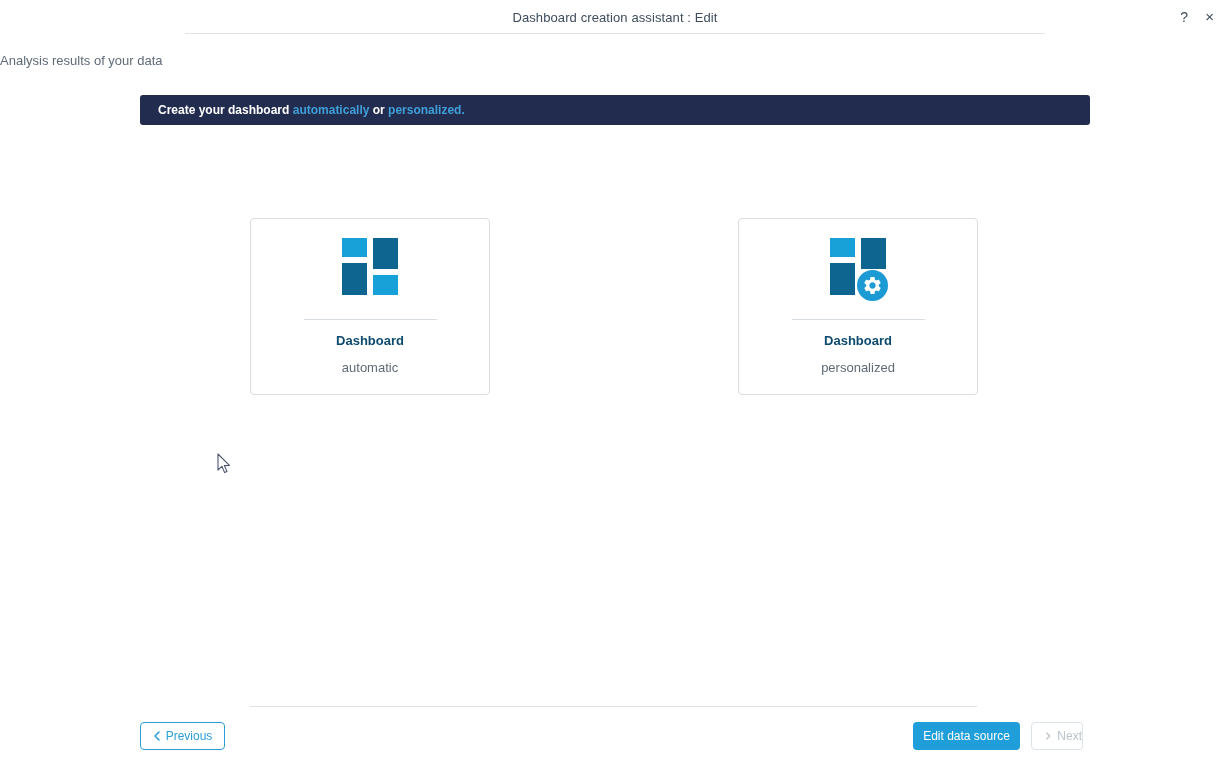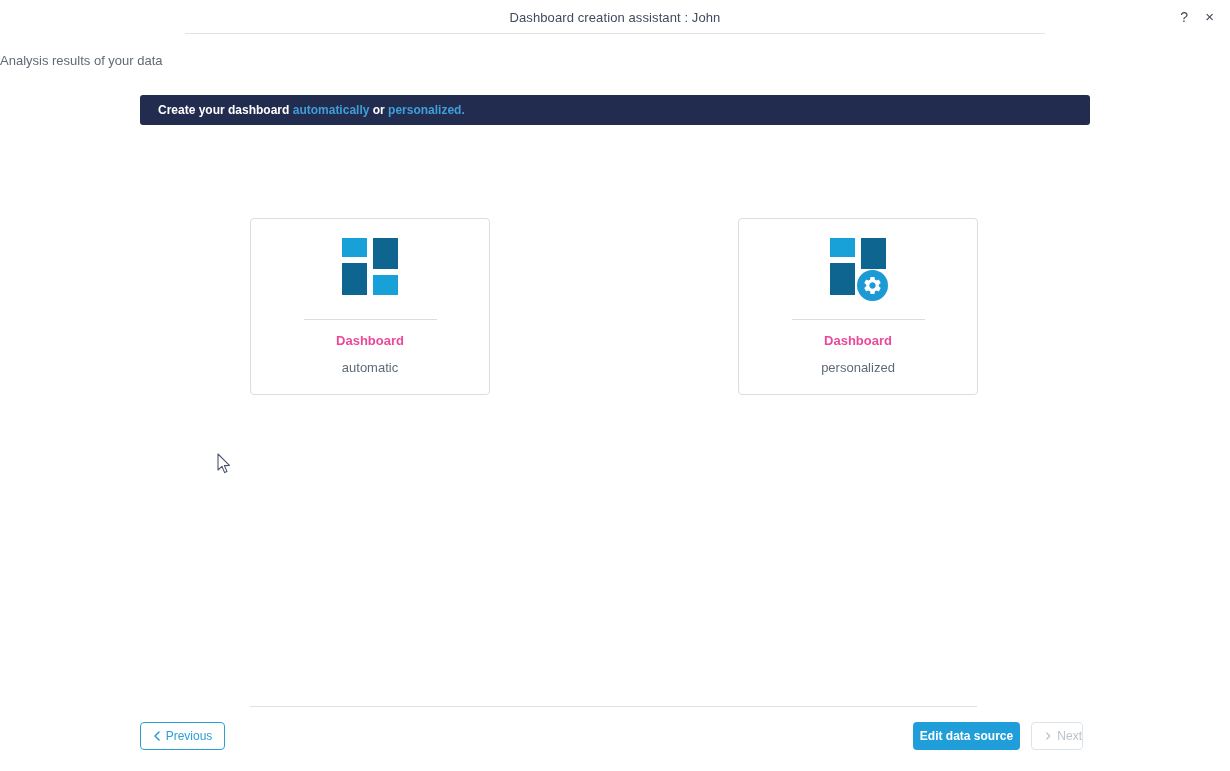--- a/index.html
+++ b/index.html
@@ -67,21 +67,21 @@
 
   .gear-badge {
     position: absolute; left: 27px; top: 32px;
     width: 31px; height: 31px; border-radius: 50%;
     background: #1b9ad3;
     display: flex; align-items: center; justify-content: center;
   }
   .gear-badge svg { width: 21px; height: 21px; }
 
   .card-divider { width: 133px; height: 1px; background: #d9dee3; margin-top: 23px; }
-  .card-title   { margin-top: 13px; font-size: 13px; font-weight: bold; color: #ec4899; }
+  .card-title   { margin-top: 13px; font-size: 13px; font-weight: bold; color: #0c4a6e; }
   .card-subtitle{ margin-top: 12px; font-size: 13px; color: #5e6b77; }
 
   
   .footer-divider {
     position: absolute; top: 706px; left: 250px; width: 727px; height: 1px;
     background: #e0e0e0;
   }
   .btn {
     position: absolute; top: 722px; height: 28px;
     border-radius: 4px;
@@ -90,36 +90,36 @@
     background: #fff;
   }
   .btn svg { display: block; }
   .btn-previous {
     left: 140px; width: 85px;
     border: 1px solid #2d9fd8; color: #2d9fd8;
   }
   .btn-edit {
     left: 913px; width: 107px;
     border: none; background: #1f9ed9;
-    color: #ffffff; font-weight: bold;
+    color: #ffffff; font-weight: normal;
   }
   .btn-next {
     left: 1031px; width: 52px;
     border: 1px solid #dde4e9; color: #b9c3cb;
     cursor: default;
     padding-left: 14px;
   }
 
   
   .cursor { position: absolute; left: 216px; top: 453px; width: 15px; height: 22px; }
 </style>
 </head>
 <body>
 
-<div class="win-title">Dashboard creation assistant : John</div>
+<div class="win-title">Dashboard creation assistant : Edit</div>
 <div class="win-help">?</div>
 <div class="win-close">×</div>
 <div class="header-divider"></div>
 <div class="page-subtitle">Analysis results of your data</div>
 
 <div class="banner"><span>Create your dashboard </span><a>automatically</a><span> or </span><a>personalized</a><span class="suffix">.</span></div>
 
 <div class="card card-automatic">
   <div class="tile-icon">
     <div class="tile tile-tl"></div>

